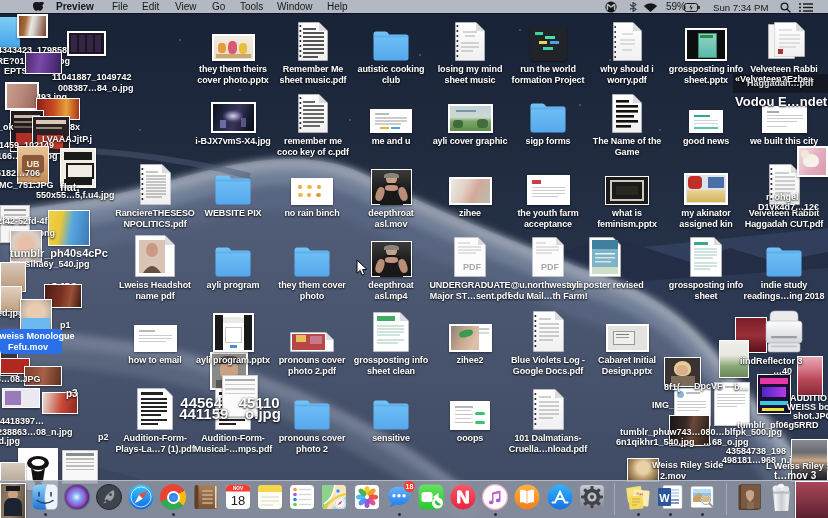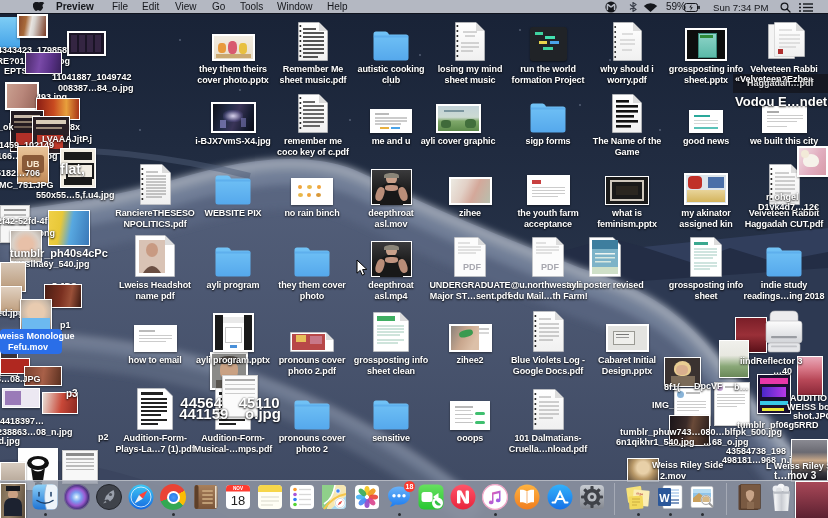--- a/index.html
+++ b/index.html
@@ -294,21 +294,21 @@
     <div style="position:absolute;left:3px;top:6px;width:32px;height:1.5px;background:#ccc"></div>
     <div style="position:absolute;left:3px;top:9px;width:32px;height:1.5px;background:#ccc"></div>
     <div style="position:absolute;left:3px;top:12px;width:26px;height:1.5px;background:#ccc"></div>
     <div style="position:absolute;left:8px;top:16px;width:9px;height:2px;background:#e8b040"></div>
     <div style="position:absolute;left:19px;top:16px;width:9px;height:2px;background:#4aa3e8"></div>
   </div>
 </div>
         <div class="lbl2">me and u</div>
       </div>
 
-<div class="cell" style="left:412px;top:93px">
+<div class="cell" style="left:424px;top:93px">
         <div class="ica">
   <div class="ph" style="width:45px;height:29px;background:linear-gradient(#c2d2d8 0%,#ccdad2 45%,#7fa86a 60%,#5c8a4a 100%);position:relative">
     <div style="position:absolute;left:6px;top:4px;width:20px;height:2px;background:#4a6a7a;opacity:.6"></div>
     <div style="position:absolute;left:3px;top:14px;width:10px;height:8px;background:#3f6a3a;border-radius:40%"></div>
     <div style="position:absolute;right:3px;top:13px;width:11px;height:9px;background:#426f3c;border-radius:40%"></div>
   </div>
 </div>
         <div class="lbl2">ayli cover graphic</div>
       </div>
 
@@ -886,21 +886,21 @@
   <div class="abs ph" style="left:17px;top:146px;width:32px;height:38px;background:linear-gradient(#e8c49a,#d8a878 50%,#c08a58);border-width:1px">
     <div style="position:absolute;left:4px;top:8px;width:22px;height:18px;background:#8a5a38;border-radius:3px;color:#f8e8d0;font-size:9px;font-weight:bold;text-align:center;line-height:18px">UB</div>
   </div>
   <div class="abs ph" style="left:60px;top:148px;width:36px;height:40px;background:#f2ede2;border-width:1px">
     <div style="position:absolute;left:3px;top:3px;width:28px;height:8px;background:#1a1a1a"></div>
     <div style="position:absolute;left:5px;top:14px;width:24px;height:12px;border:2px solid #1a1a1a"></div>
     <div style="position:absolute;left:3px;top:30px;width:28px;height:6px;background:#1a1a1a"></div>
   </div>
   <div class="lbl" style="left:-4px;top:168px;font-size:9px">5182…706</div>
   <div class="lbl" style="left:-6px;top:180px;font-size:9px">7MC_751.JPG</div>
-  <div class="lbl" style="left:60px;top:164px;font-size:14px">flat,</div>
+  <div class="lbl" style="left:60px;top:182px;font-size:11px">flat,</div>
   <div class="lbl" style="left:36px;top:190px;font-size:9px">550x55…5,f.u4.jpg</div>
   <div class="abs" style="left:0;top:205px;width:28px;height:36px;background:#f6f6f6;border:1px solid #c9c9c9;box-shadow:0 1px 2px rgba(0,0,0,.4)">
     <div style="margin:3px;height:2px;background:#999"></div>
         <div style="margin:3px;height:2px;background:#bbb"></div>
         <div style="margin:3px;height:2px;background:#bbb"></div>
         <div style="margin:3px;height:2px;background:#bbb"></div>
   </div>
   <div class="abs ph" style="left:48px;top:210px;width:42px;height:36px;background:linear-gradient(100deg,#f0d048 0%,#e8c838 30%,#58a8e0 55%,#3a78b8 100%);border-width:1px"></div>
   <div class="lbl" style="left:-8px;top:216px;font-size:9px">e2f42-52fd-4f</div>
   <div class="lbl" style="left:36px;top:228px;font-size:9px">.png</div>

